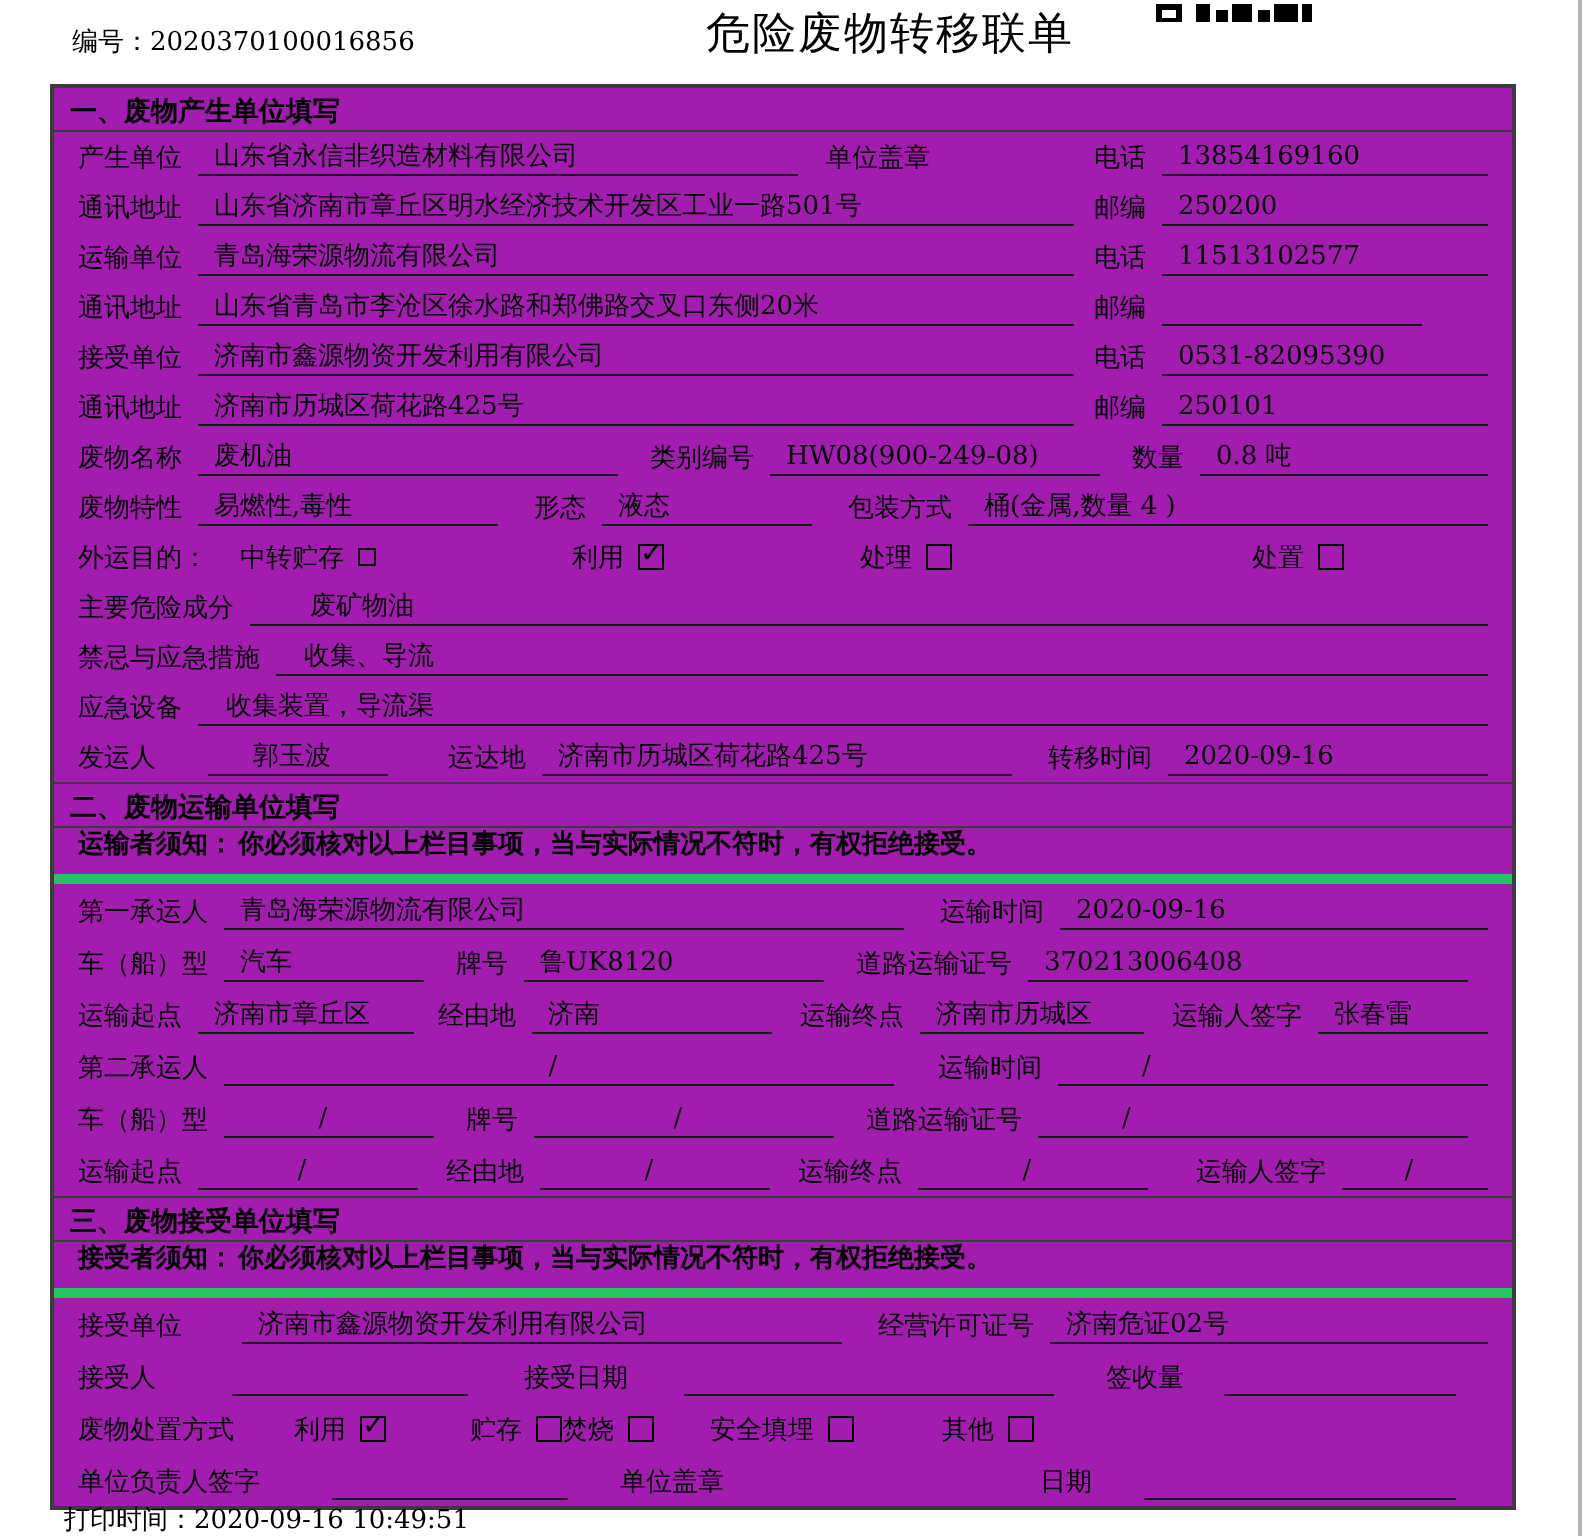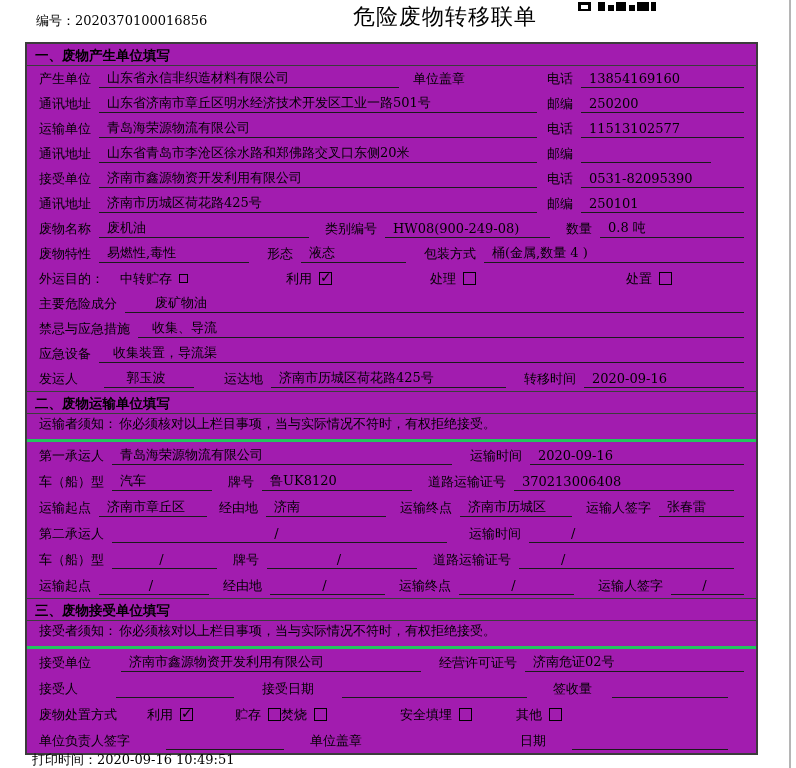--- a/index.html
+++ b/index.html
@@ -42,21 +42,22 @@
   .row {
     display: flex; align-items: flex-end;
     height: 25px; padding: 0 12px 3px 12px;
     font-size: 13px; white-space: nowrap;
   }
   .section2 .row, .section3 .row { height: 26px; }
   .note-row {
     display: flex; align-items: flex-end;
     height: 28px; padding: 0 20px 6px 12px;
     font-size: 13px; white-space: nowrap;
-    border-bottom: 3px solid #22c55e;
+    border-bottom: 5px solid #22c55e;
+    font-weight: bold;
   }
   .lbl { padding-right: 8px; flex: 0 0 auto; }
   .u {
     border-bottom: 1px solid #1a1a1a;
     padding: 0 6px 0 8px; min-height: 17px;
     flex: 0 0 auto; overflow: hidden;
   }
   .fill { flex: 1 1 auto; }
   .ctr { text-align: center; padding-left: 0; }
   .indent { padding-left: 42px; }
@@ -324,21 +325,21 @@
         <span class="cb checked"></span>
       </span>
       <span class="opt" style="margin-left:42px">
         <span>贮存</span>
         <span class="cb"></span>
       </span>
       <span class="opt" style="">
         <span>焚烧</span>
         <span class="cb"></span>
       </span>
-      <span class="opt" style="margin-left:73px">
+      <span class="opt" style="margin-left:28px">
         <span>安全填埋</span>
         <span class="cb"></span>
       </span>
       <span class="opt" style="margin-left:44px">
         <span>其他</span>
         <span class="cb"></span>
       </span>
     </div>
 
     <div class="row">

